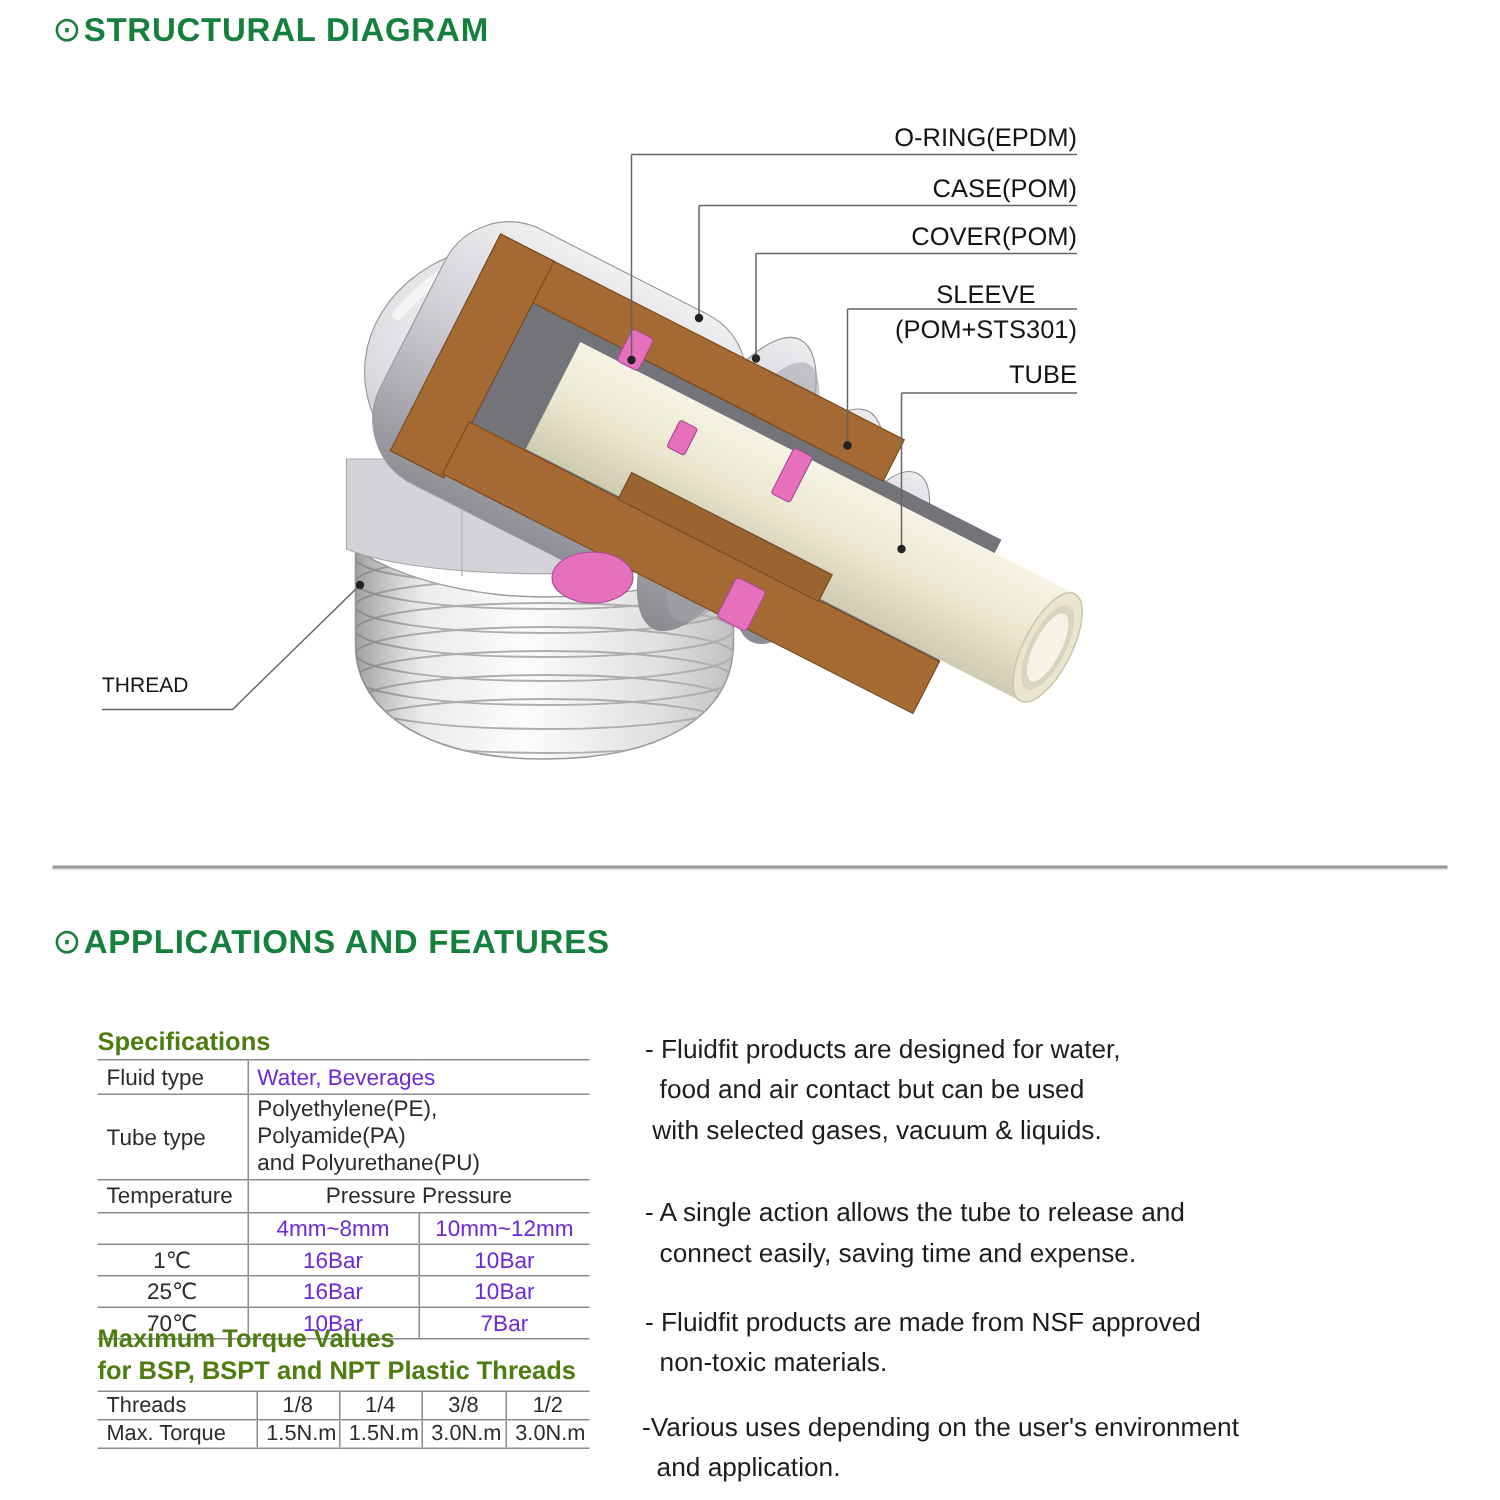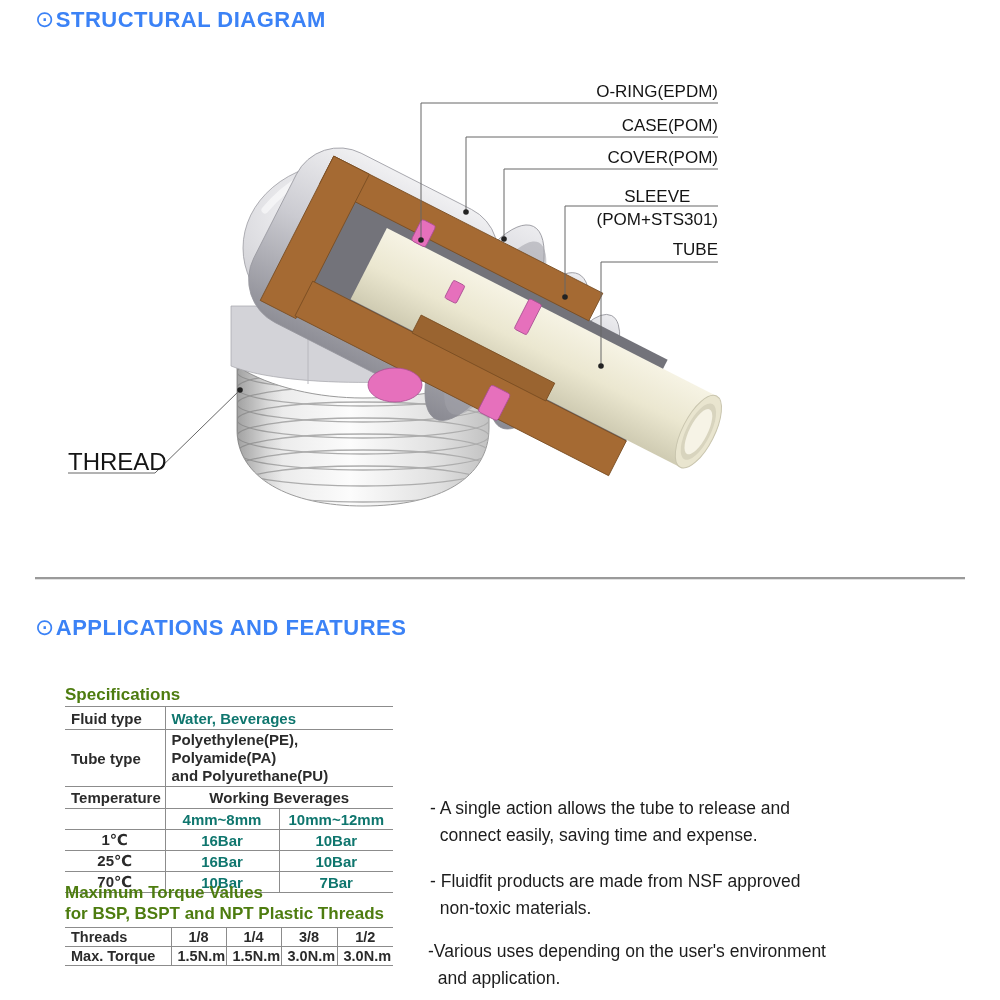--- a/index.html
+++ b/index.html
@@ -1,29 +1,29 @@
 <!DOCTYPE html>
 <html><head>
 <meta charset="utf-8">
 <style>
   html,body{margin:0;padding:0;background:#ffffff;}
   .page{position:relative;width:1000px;height:1000px;background:#fff;overflow:hidden;
         font-family:"Liberation Sans","DejaVu Sans",sans-serif;color:#1a1a1a;}
   .abs{position:absolute;}
-  .sec-title{font-size:22px;font-weight:bold;color:#3b82f6;letter-spacing:0.5px;white-space:nowrap;}
+  .sec-title{font-size:22px;font-weight:bold;color:#15803d;letter-spacing:0.5px;white-space:nowrap;}
   .sec-title .bullet{font-weight:normal;font-size:23px;margin-right:1px;}
   .dg-label{position:absolute;font-size:17px;color:#141414;white-space:nowrap;}
   .dg-right{right:282px;}
   .divider{position:absolute;left:35px;width:930px;height:2px;background:#9a9a9a;border-bottom:1px solid #e2e2e2;}
   .blue-head{position:absolute;color:#4d7c0f;font-weight:bold;font-size:17px;line-height:21px;white-space:pre;}
-  table{border-collapse:collapse;table-layout:fixed;font-weight:bold;}
+  table{border-collapse:collapse;table-layout:fixed;}
   .spec-table,.tq-table{position:absolute;left:65px;width:328px;font-size:15px;color:#2b2b2b;}
   .spec-table td,.tq-table td{padding:1px 6px;border-top:1px solid #8c8c8c;border-bottom:1px solid #8c8c8c;vertical-align:middle;}
   .vline-l{border-left:1px solid #8c8c8c;}
-  .cell-blue{color:#0f766e;}
+  .cell-blue{color:#6d28d9;}
   .cell-c{text-align:center;}
   .feature{position:absolute;left:430px;font-size:17.5px;line-height:27px;color:#1c1c1c;}
   .feature div{white-space:pre;}
   svg{display:block;}
 </style>
 </head>
 <body>
 
 <div class="page">
 
@@ -149,21 +149,21 @@
   </svg>
 
   <div class="dg-label dg-right" style="top:82px;">O-RING(EPDM)</div>
   <div class="dg-label dg-right" style="top:116px;">CASE(POM)</div>
   <div class="dg-label dg-right" style="top:148px;">COVER(POM)</div>
   <div class="dg-label" style="right:282px;top:185px;text-align:center;line-height:23px;">
     <div>SLEEVE</div>
     <div>(POM+STS301)</div>
   </div>
   <div class="dg-label dg-right" style="top:240px;">TUBE</div>
-  <div class="dg-label" style="left:68px;top:448px;font-size:24px;">THREAD</div>
+  <div class="dg-label" style="left:68px;top:448px;font-size:14px;">THREAD</div>
 
   <div class="divider" style="top:577px;"></div>
 
   <div class="abs sec-title" style="left:35px;top:614px;">
     <span class="bullet">⊙</span><span>APPLICATIONS AND FEATURES</span>
   </div>
 
   <div class="blue-head" style="left:65px;top:684px;">Specifications</div>
 
   <table class="spec-table" style="top:706px;">
@@ -179,21 +179,21 @@
     </tr>
     <tr style="height:40px;">
       <td>Tube type</td>
       <td class="vline-l" colspan="2" style="line-height:18px;">
         <span>Polyethylene(PE), Polyamide(PA)</span><br>
         <span>and Polyurethane(PU)</span>
       </td>
     </tr>
     <tr style="height:22px;">
       <td>Temperature</td>
-      <td class="vline-l cell-c" colspan="2">Working Beverages</td>
+      <td class="vline-l cell-c" colspan="2">Pressure Pressure</td>
     </tr>
     <tr style="height:21px;">
       <td></td>
       <td class="vline-l cell-c cell-blue">4mm~8mm</td>
       <td class="vline-l cell-c cell-blue">10mm~12mm</td>
     </tr>
     <tr style="height:18px;">
       <td class="cell-c">1℃</td>
       <td class="vline-l cell-c cell-blue">16Bar</td>
       <td class="vline-l cell-c cell-blue">10Bar</td>
@@ -233,20 +233,25 @@
     <tr style="height:19px;">
       <td>Max. Torque</td>
       <td class="vline-l cell-c">1.5N.m</td>
       <td class="vline-l cell-c">1.5N.m</td>
       <td class="vline-l cell-c">3.0N.m</td>
       <td class="vline-l cell-c">3.0N.m</td>
     </tr>
   </tbody>
     </table>
 
+  <div class="feature" style="top:686px;">
+    <div>- Fluidfit products are designed for water,</div>
+    <div>  food and air contact but can be used</div>
+    <div> with selected gases, vacuum &amp; liquids.</div>
+  </div>
   <div class="feature" style="top:795px;">
     <div>- A single action allows the tube to release and</div>
     <div>  connect easily, saving time and expense.</div>
   </div>
   <div class="feature" style="top:868px;">
     <div>- Fluidfit products are made from NSF approved</div>
     <div>  non-toxic materials.</div>
   </div>
   <div class="feature" style="top:938px;left:428px;">
     <div>-Various uses depending on the user's environment</div>

